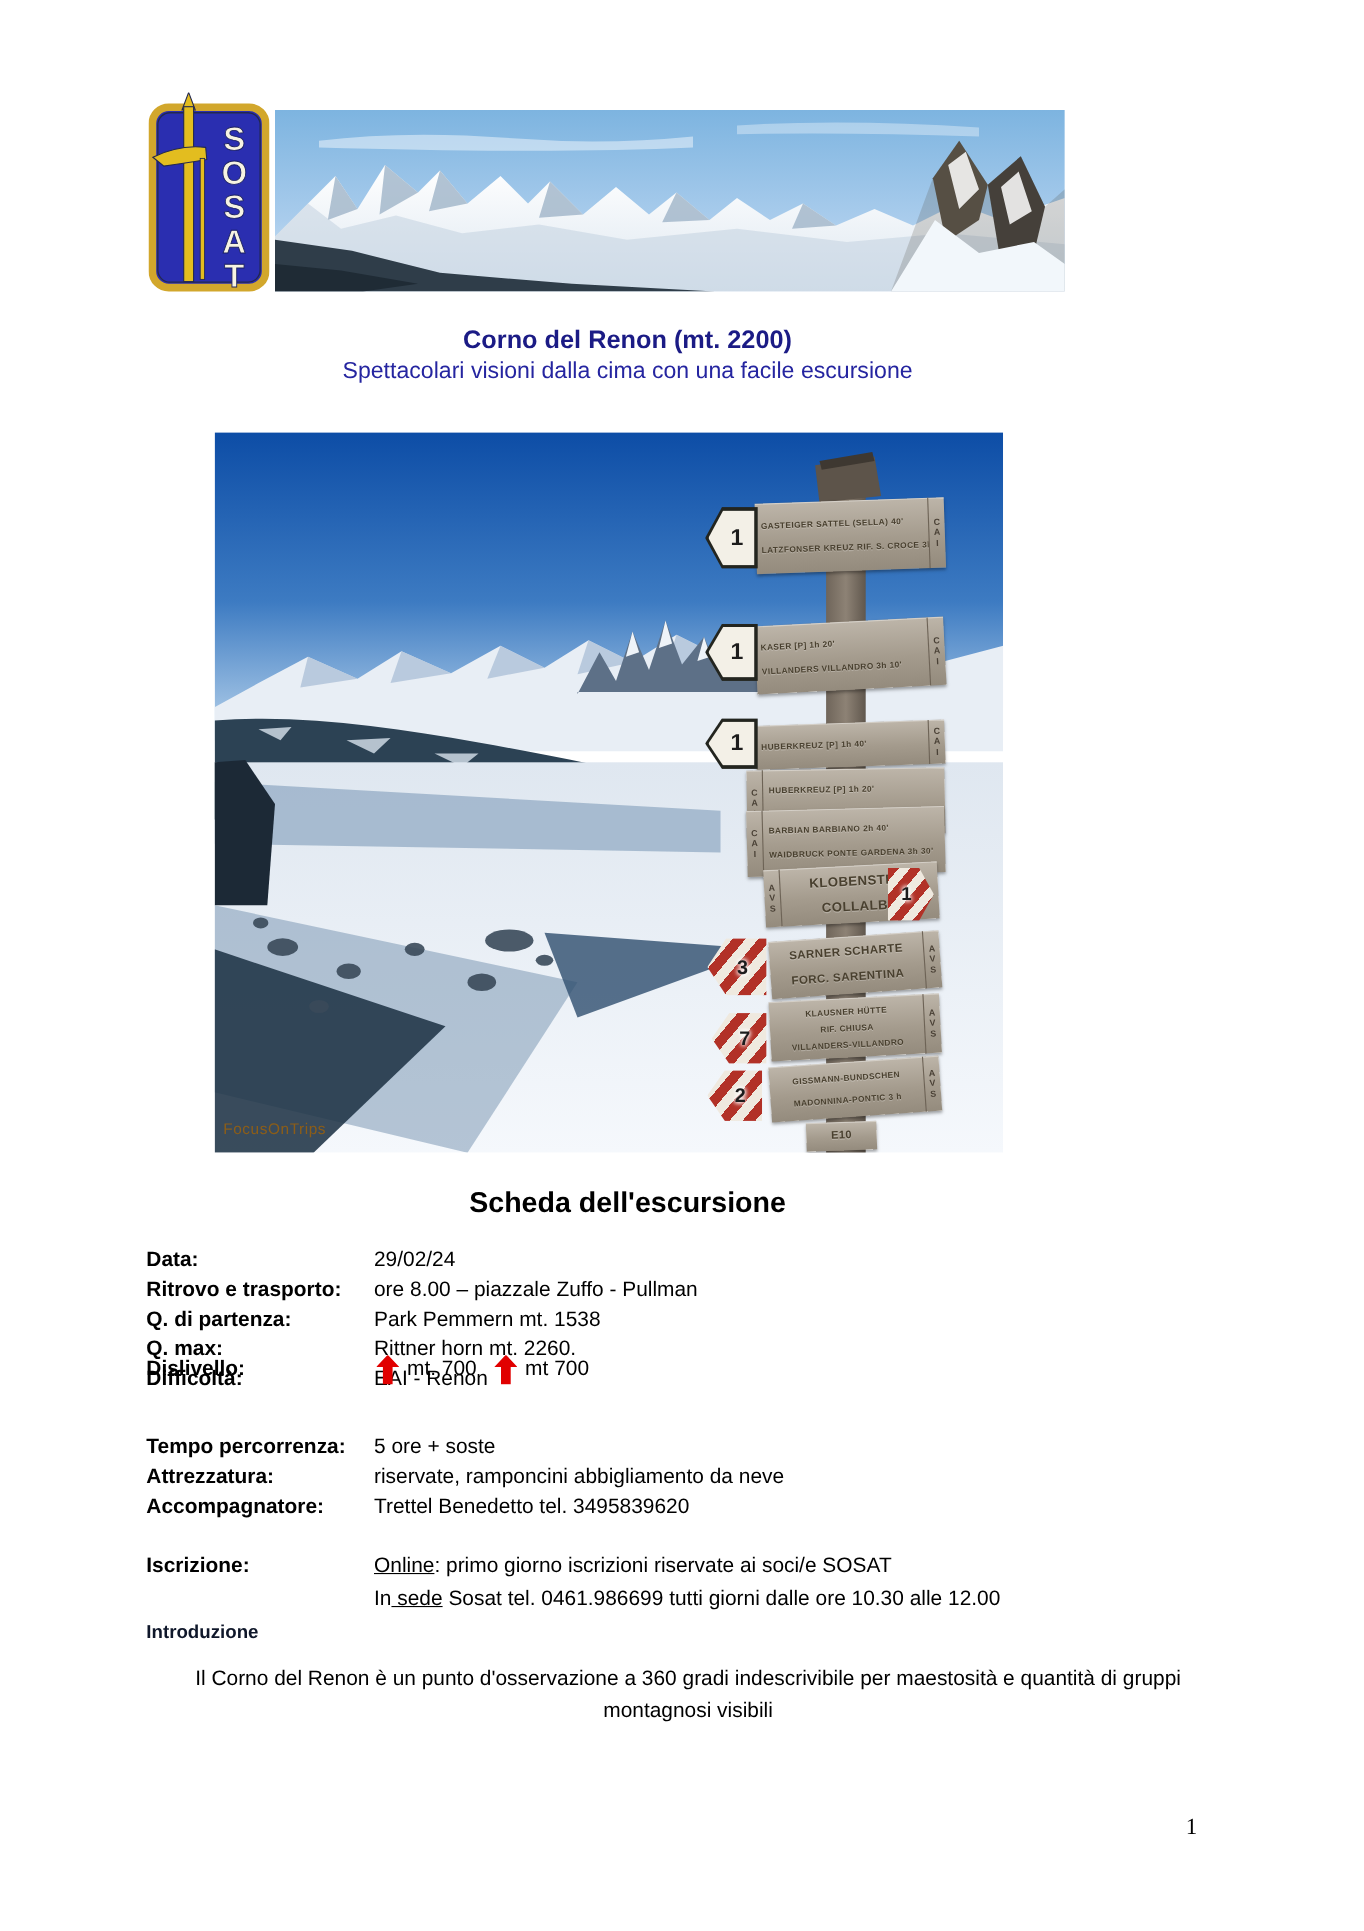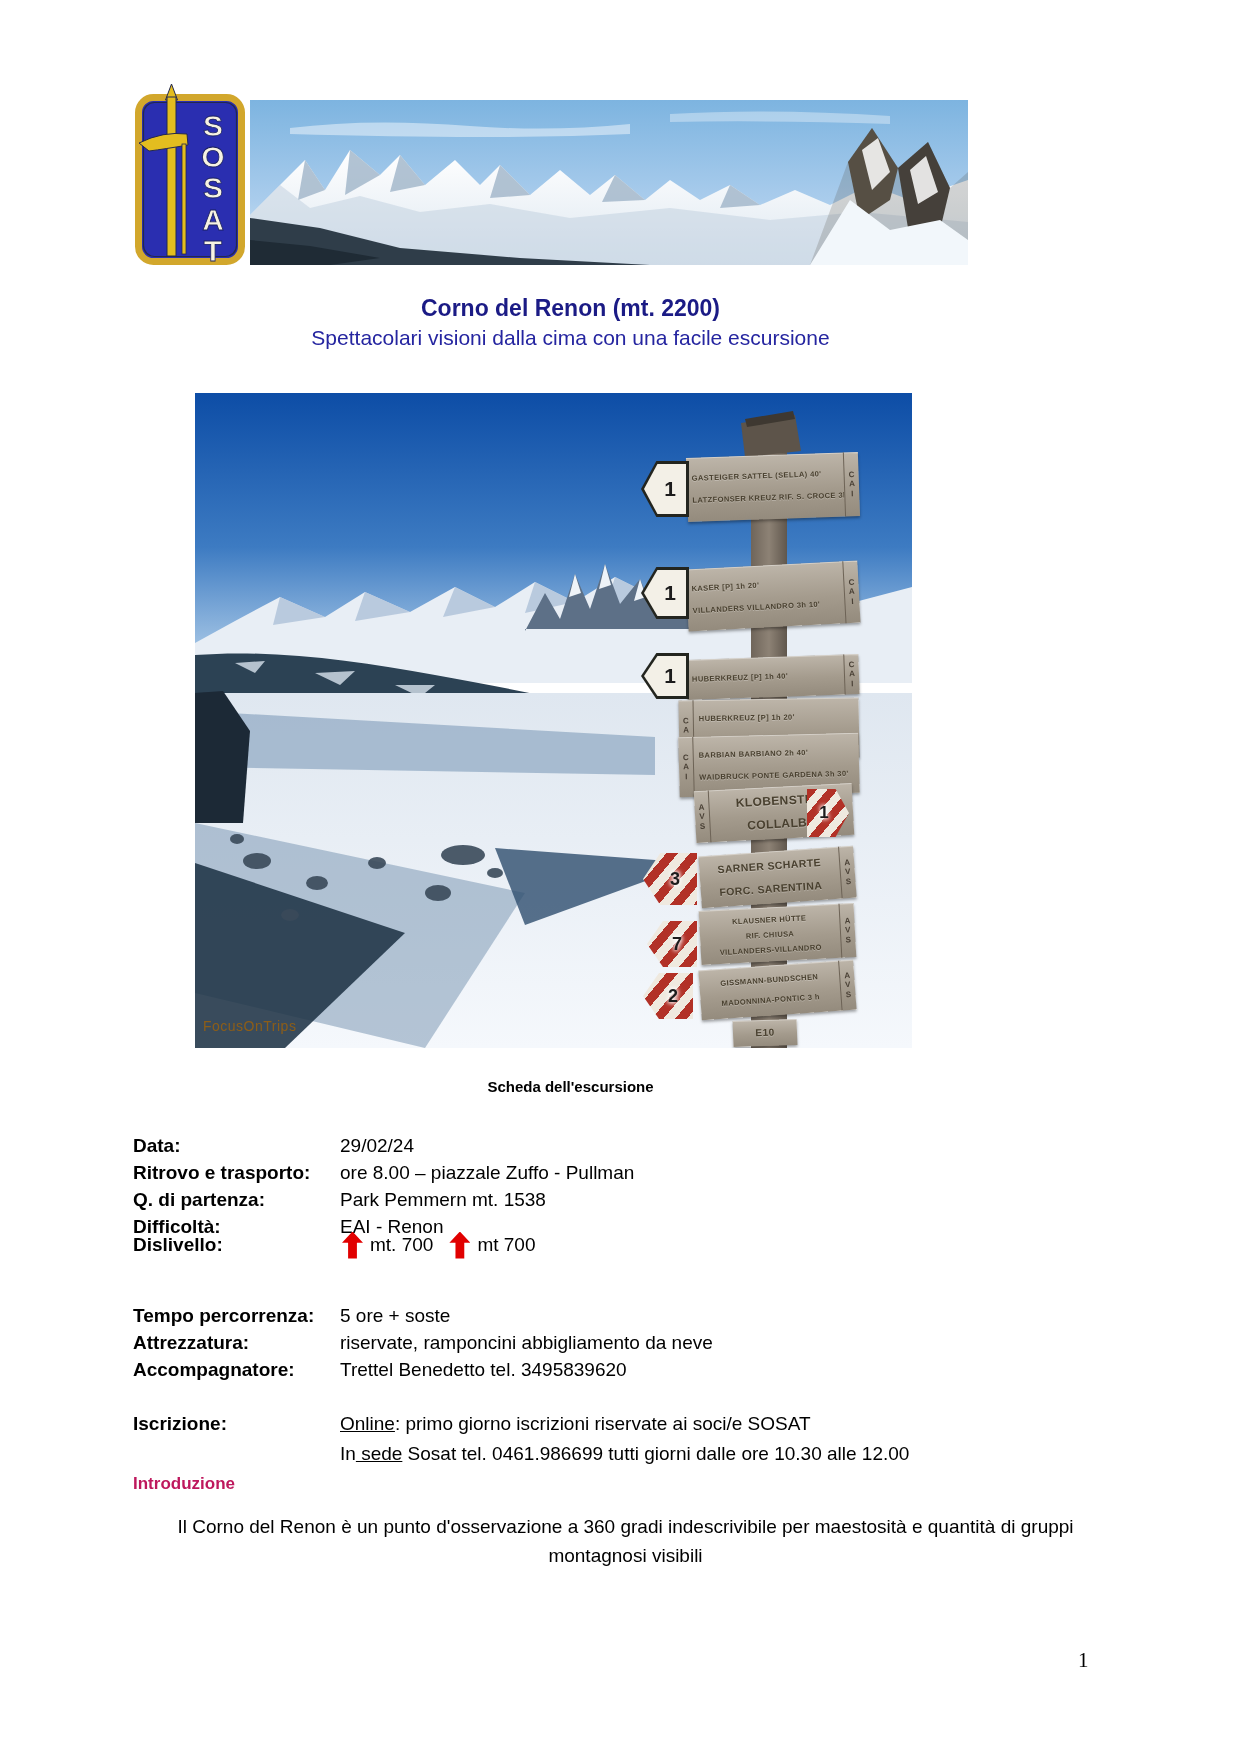--- a/index.html
+++ b/index.html
@@ -41,33 +41,33 @@
   .badge.wL .num{font-size:21px;padding-left:10px;}
   .badge.rL .bg{clip-path:polygon(0 50%,32% 0,100% 0,100% 100%,32% 100%);
         background:repeating-linear-gradient(130deg,#b23127 0 9px,#efe9df 9px 18px);}
   .badge.rL .num{font-size:18px;padding-left:10px;text-shadow:0 0 4px #fff,0 0 4px #fff,0 0 6px #fff;}
   .badge.rR .bg{clip-path:polygon(0 0,68% 0,100% 50%,68% 100%,0 100%);
         background:repeating-linear-gradient(130deg,#b23127 0 8px,#efe9df 8px 16px);}
   .badge.rR .num{font-size:17px;padding-right:8px;text-shadow:0 0 4px #fff,0 0 4px #fff,0 0 6px #fff;}
 
   
   .sheading{position:absolute;left:133px;top:1078px;width:875px;text-align:center;
-            font-size:15px;font-weight:bold;}
+            font-size:26px;font-weight:bold;}
   .sheet-rows{position:absolute;left:133px;width:990px;font-size:19px;}
   .srow{line-height:27px;white-space:nowrap;}
   .slabel{display:inline-block;width:207px;font-weight:bold;}
   .svalue{}
   .disliv{position:absolute;left:133px;top:1228px;display:flex;align-items:center;font-size:19px;height:34px;}
   .disliv .slabel{font-weight:bold;}
   .uparrow{display:inline-block;width:21px;height:27px;background:#e10000;margin:0 7px 0 2px;
            clip-path:polygon(50% 0,100% 42%,71% 42%,71% 100%,29% 100%,29% 42%,0 42%);}
   .iscr{position:absolute;left:133px;width:1000px;font-size:19px;line-height:27px;white-space:nowrap;}
   .u{text-decoration:underline;text-align:right;}
 
-  .intro-h{position:absolute;left:133px;top:1474px;font-size:17px;font-weight:bold;color:#be185d;}
+  .intro-h{position:absolute;left:133px;top:1474px;font-size:17px;font-weight:bold;color:#0f172a;}
   .para{position:absolute;left:133px;top:1512px;width:985px;font-size:19px;line-height:29px;text-align:center;}
   .pageno{position:absolute;left:1078px;top:1648px;font-family:"Liberation Serif",serif;font-size:21px;}
 </style>
 </head>
 <body>
 
 <div class="page">
 
   <svg class="logo" viewBox="0 0 110 182">
     <rect x="1" y="11" width="108" height="169" rx="18" fill="#23284f"></rect>
@@ -305,20 +305,21 @@
       </div>
     <div class="watermark">FocusOnTrips</div>
   </div>
 
   <div class="sheading">Scheda dell'escursione</div>
 
   <div class="sheet-rows" style="top:1132px">
       <div class="srow"><span class="slabel">Data:</span><span class="svalue">29/02/24</span></div>
       <div class="srow"><span class="slabel">Ritrovo e trasporto:</span><span class="svalue">ore 8.00 – piazzale Zuffo - Pullman</span></div>
       <div class="srow"><span class="slabel">Q. di partenza:</span><span class="svalue">Park Pemmern mt. 1538</span></div>
+      <div class="srow"><span class="slabel">Q. max:</span><span class="svalue">Rittner horn mt. 2260.</span></div>
       <div class="srow"><span class="slabel">Difficoltà:</span><span class="svalue">EAI - Renon</span></div>
     </div>
 
   <div class="disliv">
     <span class="slabel">Dislivello:</span>
     <span class="uparrow"></span>
     <span>mt. 700</span>
     <span class="uparrow" style="margin-left:16px"></span>
     <span>mt 700</span>
   </div>

